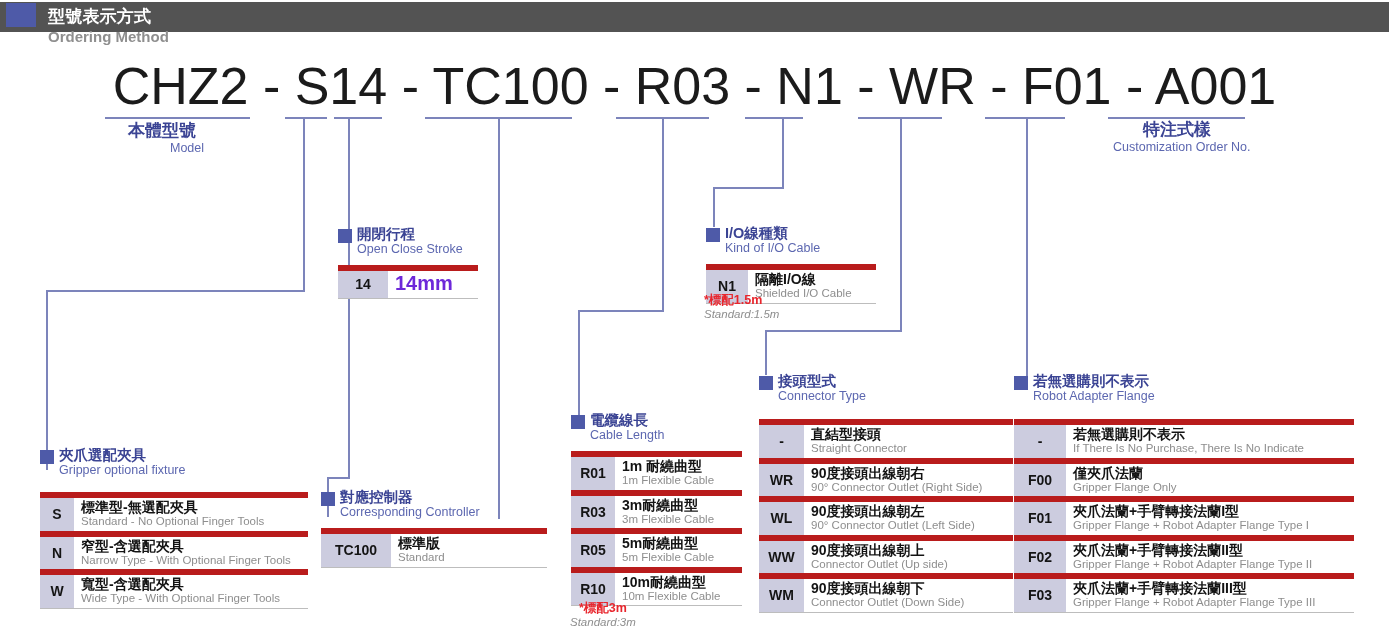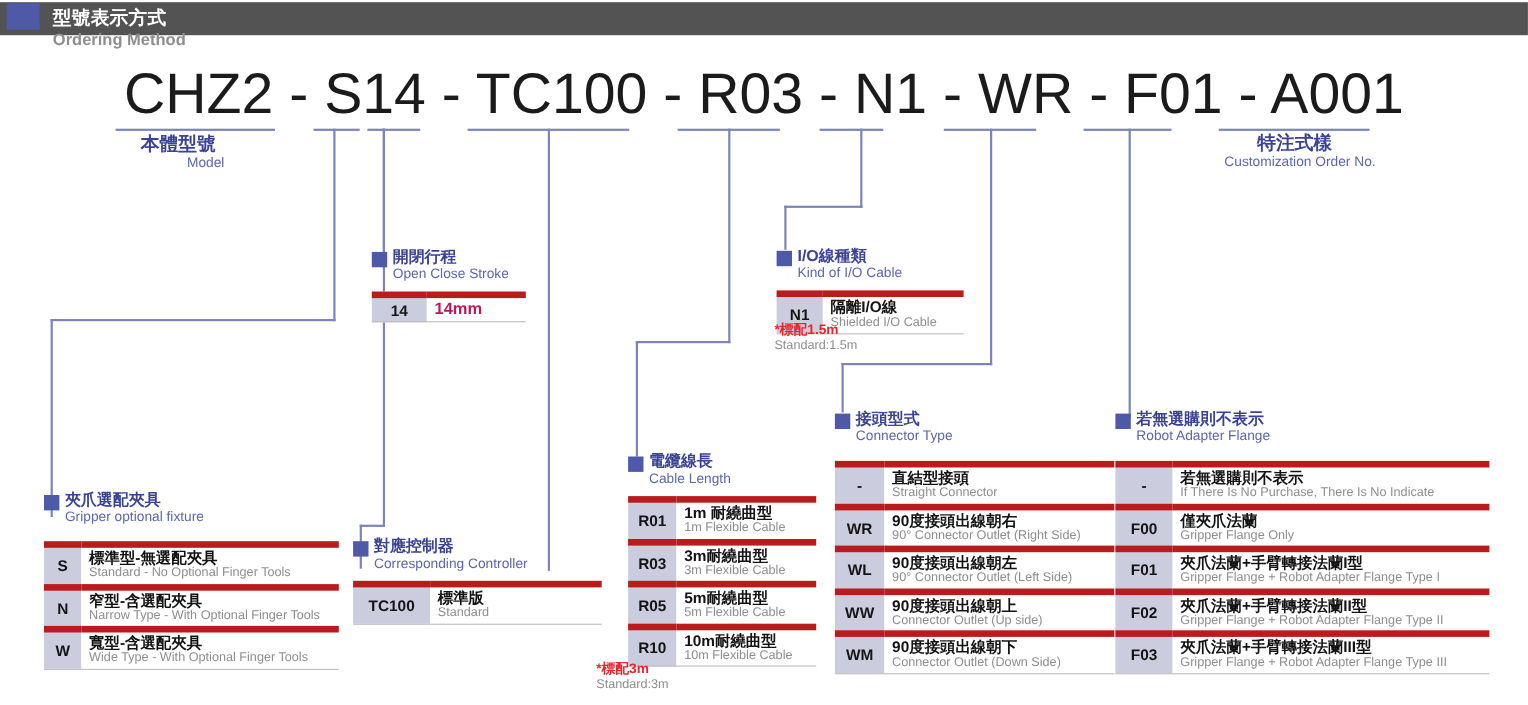--- a/index.html
+++ b/index.html
@@ -87,26 +87,26 @@
     background:#ffffff;
     padding:2px 5px 3px 7px;
     line-height:1.08;
     white-space:nowrap;
   }
   .zh{display:block;font-size:14px;font-weight:bold;color:#131313;letter-spacing:0px;}
   .en{display:block;font-size:11.5px;color:#8e8e8e;letter-spacing:0px;}
 
   
   table.opt.single td.cod{font-weight:bold;}
-  table.opt.single td.dsc{font-size:15px;font-weight:bold;color:#be185d;}
+  table.opt.single td.dsc{font-size:20px;font-weight:bold;color:#6d28d9;}
 
   
   .note{position:absolute;white-space:nowrap;}
   .note .r{color:#e8262d;font-size:12.5px;font-weight:bold;line-height:14px;display:block;}
-  .note .g{color:#8e8e8e;font-size:11.5px;line-height:14px;display:block;}
+  .note .g{color:#8e8e8e;font-size:11.5px;line-height:14px;display:block;font-style:italic;}
 </style>
 </head>
 <body>
 
 <div id="page">
 
   <div class="hdr"></div>
   <div class="hdr-sq"></div>
   <div class="hdr-txt">
     <span>型號表示方式</span>
@@ -274,21 +274,21 @@
       </tr>
       <tr>
         <td class="cod">R10</td>
         <td class="dsc">
           <span class="zh">10m耐繞曲型</span>
           <span class="en">10m Flexible Cable</span>
         </td>
       </tr>
     </tbody>
   </table>
-  <div class="note" style="left:542px; top:601px;">
+  <div class="note" style="left:570px; top:601px;text-align:center;">
     <span class="r">*標配3m</span>
     <span class="g">Standard:3m</span>
   </div>
 
   <div class="blk" style="left:759px; top:374px;">
     <div class="bsq"></div>
     <div class="tt">接頭型式</div>
     <div class="st">Connector Type</div>
   </div>
   <table class="opt" style="left:759px; top:419px;">

